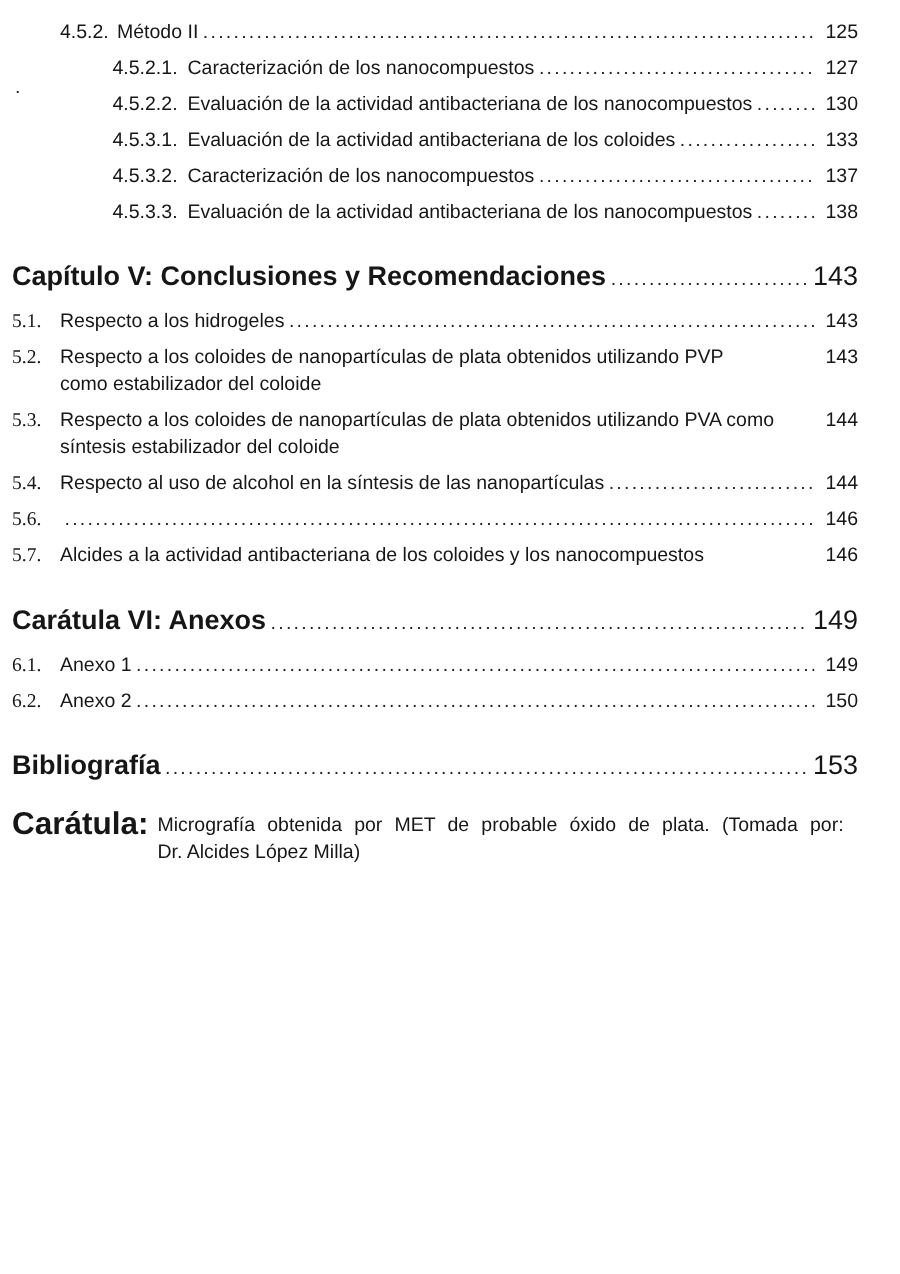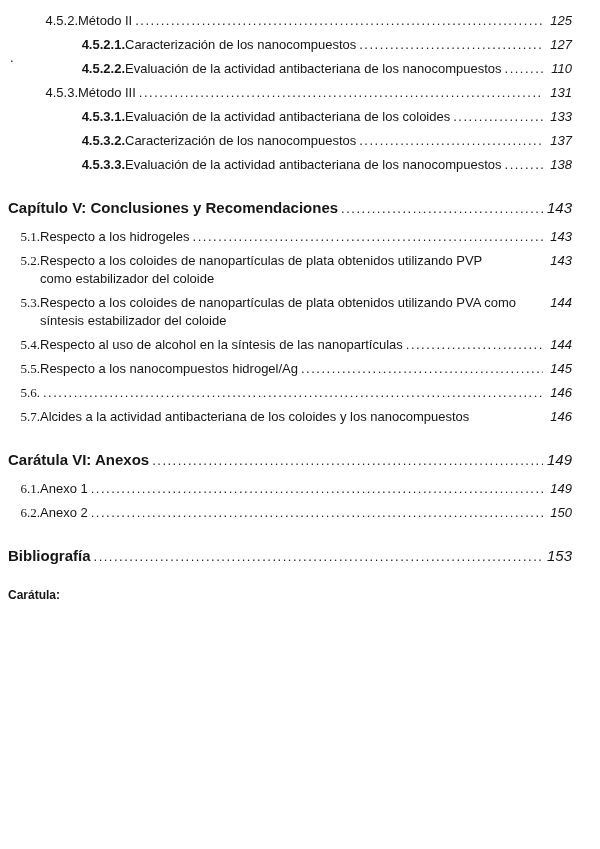--- a/index.html
+++ b/index.html
@@ -15,29 +15,29 @@
   }
   .sheet { padding: 12px 28px 0 8px; }
 
   .row {
     display: flex;
     align-items: baseline;
     font-size: 13px;
     line-height: 18px;
     margin-bottom: 6px;
   }
-  .lbl  { flex: 0 0 auto; display: inline-block; text-align: right; }
+  .lbl  { flex: 0 0 auto; display: inline-block; }
   .txt  { flex: 0 0 auto; white-space: nowrap; }
 
   .lvl0 { padding-left: 0; }
   .lvl0 .lbl { width: 32px; font-family: Liberation Serif, serif; }
   .lvl1 { padding-left: 32px; }
   .lvl1 .lbl { width: 38px; }
   .lvl2 { padding-left: 67px; }
-  .lvl2 .lbl { width: 50px; font-weight: bold; }
+  .lvl2 .lbl { width: 50px; }
 
   .cont { padding-left: 32px; margin-top: -6px; }
 
   .leader {
     flex: 1 1 0;
     min-width: 6px;
     overflow: hidden;
     white-space: nowrap;
     margin: 0 3px;
   }
@@ -48,42 +48,41 @@
     font-weight: normal;
     color: #222;
   }
   .leader.blank::after { content: ""; }
 
   .pg {
     flex: 0 0 auto;
     min-width: 26px;
     text-align: right;
     font-weight: normal;
-    font-style: italic;
   }
 
   .heading {
     font-weight: bold;
-    font-size: 15px;
+    font-size: 18px;
     margin-top: 25px;
     margin-bottom: 10px;
   }
 
   .caratula {
     display: flex;
     align-items: flex-start;
     margin-top: 20px;
     font-size: 13px;
     line-height: 18px;
   }
   .car-lbl {
     flex: 0 0 auto;
     width: 97px;
     font-weight: bold;
-    font-size: 12px;
+    font-size: 21px;
   }
   .car-text { flex: 1 1 auto; }
   .car-line1 { word-spacing: 4.5px; }
 
   .stray {
     position: absolute;
     left: 10px;
     top: 50px;
     font-size: 13px;
     color: #222;
@@ -105,27 +104,21 @@
   <div class="row lvl2">
     <span class="lbl">4.5.2.1.</span>
     <span class="txt">Caracterización de los nanocompuestos</span>
     <span class="leader"></span>
     <span class="pg">127</span>
   </div>
   <div class="row lvl2">
     <span class="lbl">4.5.2.2.</span>
     <span class="txt">Evaluación de la actividad antibacteriana de los nanocompuestos</span>
     <span class="leader"></span>
-    <span class="pg">110</span>
-  </div>
-  <div class="row lvl1">
-    <span class="lbl">4.5.3.</span>
-    <span class="txt">Método III</span>
-    <span class="leader"></span>
-    <span class="pg">131</span>
+    <span class="pg">130</span>
   </div>
   <div class="row lvl2">
     <span class="lbl">4.5.3.1.</span>
     <span class="txt">Evaluación de la actividad antibacteriana de los coloides</span>
     <span class="leader"></span>
     <span class="pg">133</span>
   </div>
   <div class="row lvl2">
     <span class="lbl">4.5.3.2.</span>
     <span class="txt">Caracterización de los nanocompuestos</span>
@@ -169,26 +162,20 @@
   <div class="row cont">
     <span class="txt">síntesis estabilizador del coloide</span>
   </div>
   <div class="row lvl0">
     <span class="lbl">5.4.</span>
     <span class="txt">Respecto al uso de alcohol en la síntesis de las nanopartículas</span>
     <span class="leader"></span>
     <span class="pg">144</span>
   </div>
   <div class="row lvl0">
-    <span class="lbl">5.5.</span>
-    <span class="txt">Respecto a los nanocompuestos hidrogel/Ag</span>
-    <span class="leader"></span>
-    <span class="pg">145</span>
-  </div>
-  <div class="row lvl0">
     <span class="lbl">5.6.</span>
     <span class="leader"></span>
     <span class="pg">146</span>
   </div>
   <div class="row lvl0">
     <span class="lbl">5.7.</span>
     <span class="txt">Alcides a la actividad antibacteriana de los coloides y los nanocompuestos</span>
     <span class="leader blank"></span>
     <span class="pg">146</span>
   </div>
@@ -212,15 +199,19 @@
   </div>
 
   <div class="row heading">
     <span class="txt">Bibliografía</span>
     <span class="leader"></span>
     <span class="pg">153</span>
   </div>
 
   <div class="caratula">
     <span class="car-lbl">Carátula:</span>
+    <div class="car-text">
+      <div class="car-line1">Micrografía obtenida por MET de probable óxido de plata. (Tomada por:</div>
+      <div>Dr. Alcides López Milla)</div>
+    </div>
   </div>
 
 </div>
 
 </body></html>

